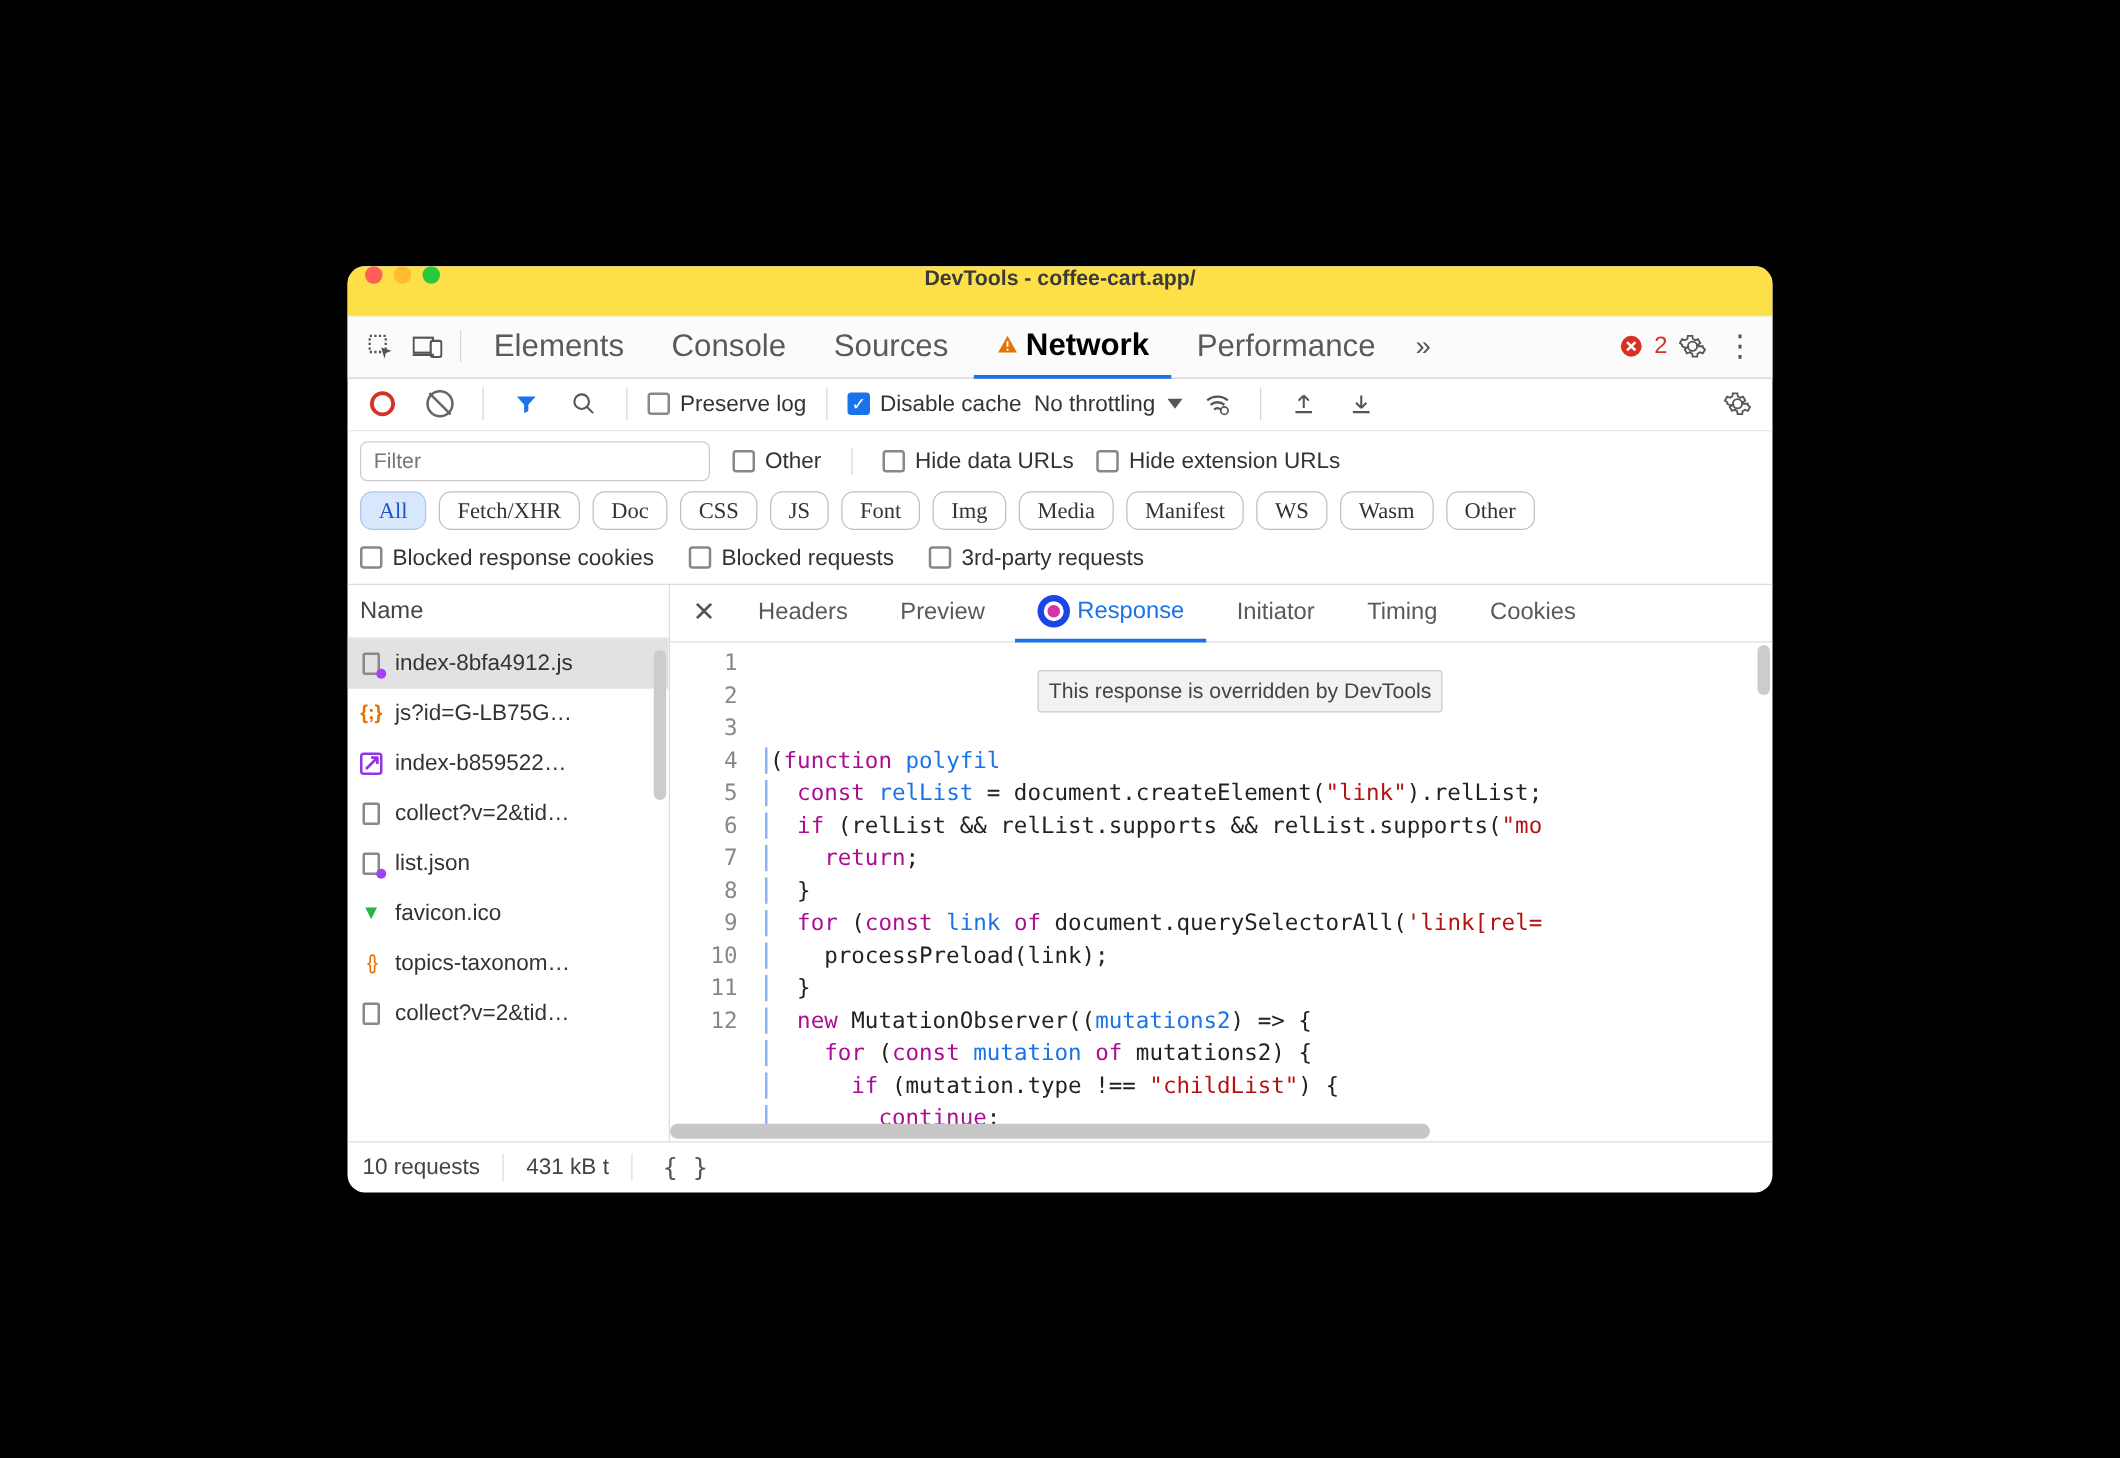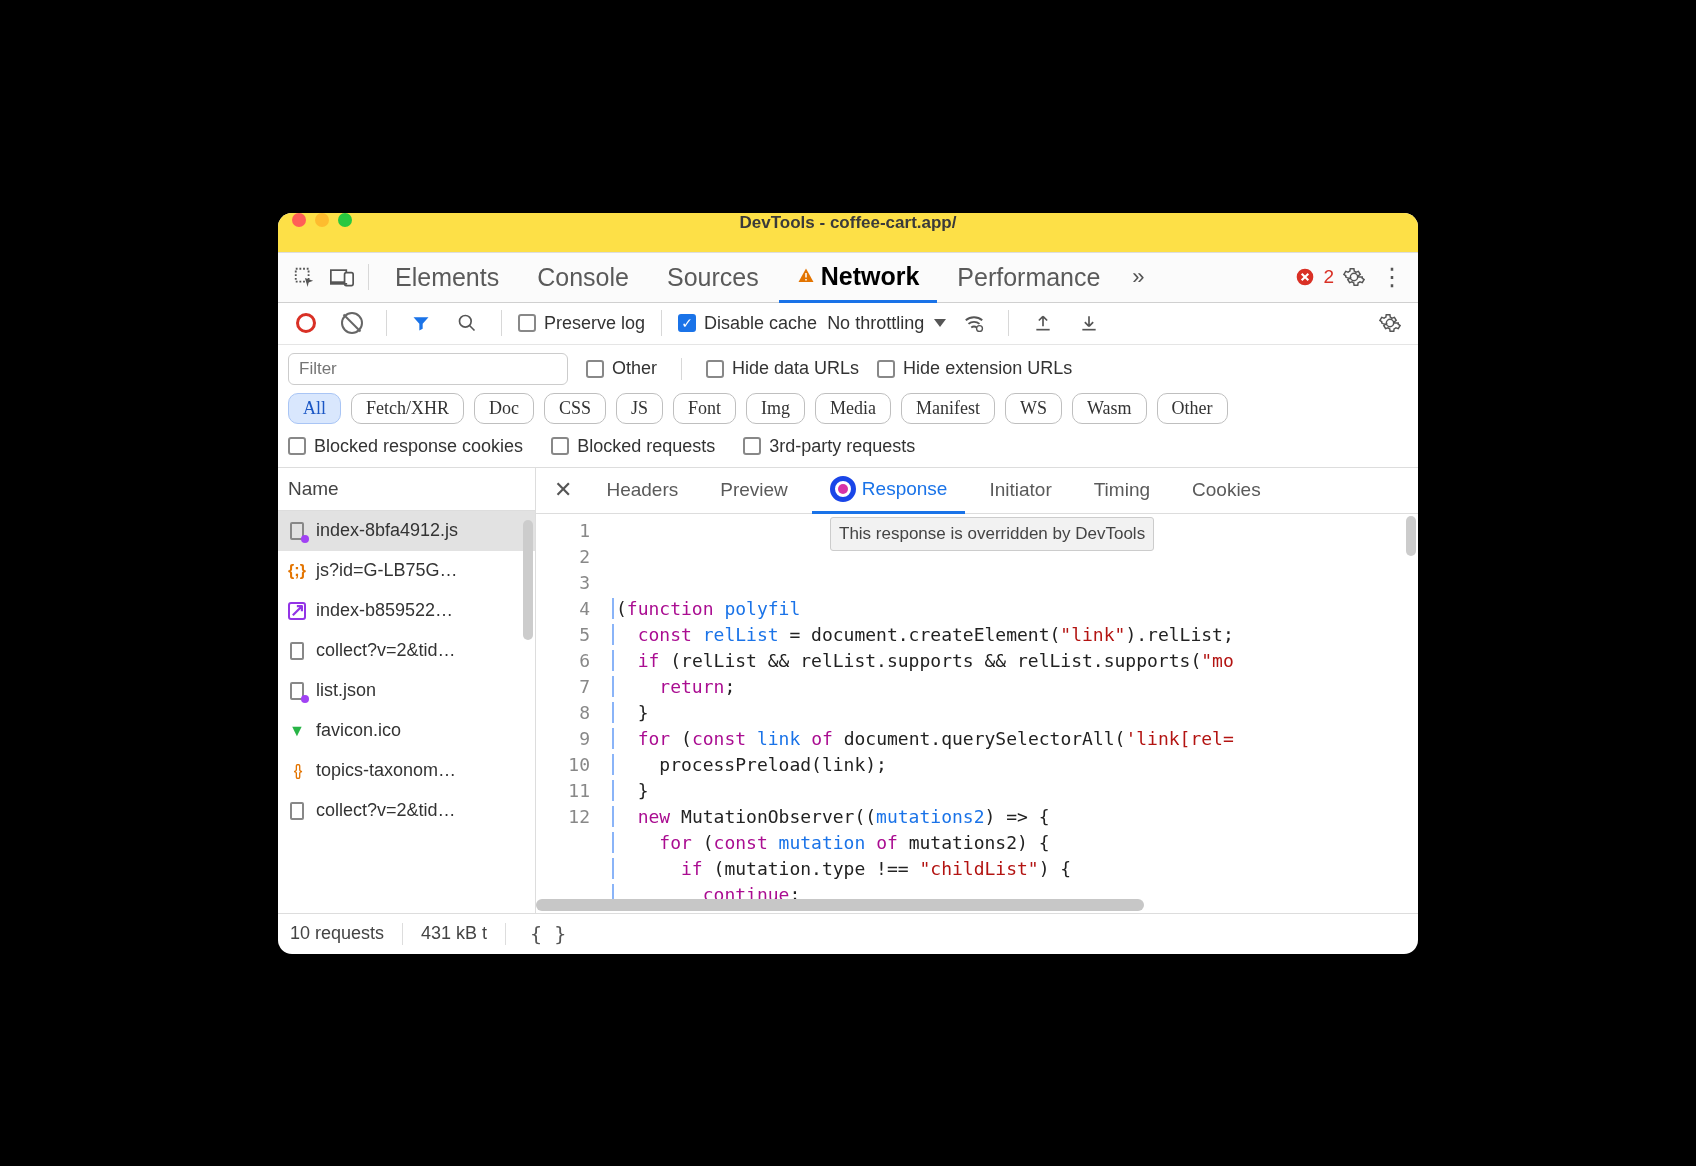--- a/index.html
+++ b/index.html
@@ -105,21 +105,21 @@
 
 .code-area { flex: 1; display: flex; font-family: Menlo, Consolas, monospace; font-size: 18px; overflow: hidden; position:relative; }
 .gutter { width: 72px; text-align: right; color: #888; padding: 4px 18px 0 0; line-height: 26px; background: #fff; user-select:none; }
 .code { flex: 1; padding: 4px 0 0 0; line-height: 26px; white-space: pre; color: #222; overflow: hidden; position:relative; }
 .kw { color: #aa0d91; }
 .fn { color: #1a73e8; }
 .def { color: #1a73e8; }
 .str { color: #b31412; }
 
 .tooltip {
-  position: absolute; top: 3px; left: 222px;
+  position: absolute; top: 22px; left: 222px;
   background: #f2f2f2; border: 1px solid #ccc; border-radius: 3px;
   padding: 3px 8px; font-size: 17px; color: #444; z-index: 10;
   font-family: -apple-system, BlinkMacSystemFont, sans-serif;
 }
 .hscroll { position: absolute; bottom: 2px; left: 0; right: 14px; height: 12px; }
 .hscroll-thumb { position: absolute; left: 0; width: 608px; height: 12px; background: #c7c7c7; border-radius: 6px; }
 .vscroll { position: absolute; top: 2px; right: 2px; width: 10px; height: 40px; background: #ccc; border-radius: 5px; }
 
 .statusbar { height: 40px; display: flex; align-items: center; padding: 0 12px; font-size: 18px; color: #444; gap: 18px; }
 .statusbar .sep { width: 1px; height: 22px; background: #ddd; }

